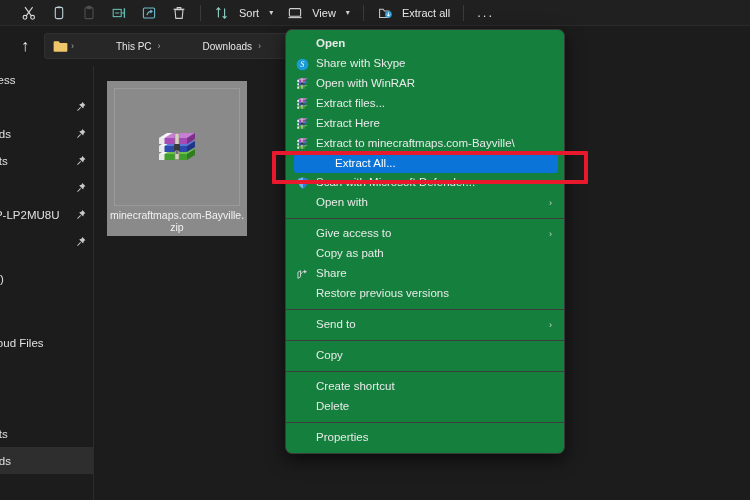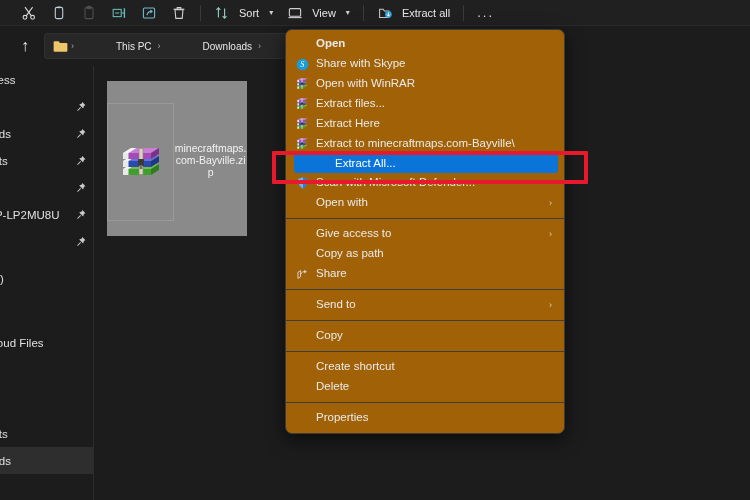--- a/index.html
+++ b/index.html
@@ -90,21 +90,21 @@
   
   .content {
     position: absolute; left: 95px; top: 66px;
     width: 655px; height: 434px;
     background: #1c1c1c;
   }
   .file-tile {
     position: absolute; left: 12px; top: 15px;
     width: 140px; height: 155px;
     background: #8a8a8a;
-    display: flex; flex-direction: row; align-items: center;
+    display: flex; flex-direction: column; align-items: center;
   }
   .thumb-box {
     width: 126px; height: 118px;
     margin-top: 7px;
     border: 1px solid #9a9a9a;
     background: #8a8a8a;
     display: flex; align-items: center; justify-content: center;
   }
   .file-name {
     width: 138px;
@@ -114,21 +114,21 @@
     line-height: 12px;
     margin-top: 3px;
     word-break: break-all;
   }
 
   
   .ctxmenu {
     position: absolute;
     left: 285px; top: 29px;
     width: 280px;
-    background: #a16207;
+    background: #15803d;
     border: 1px solid #3a3a3a;
     border-radius: 7px;
     padding: 4px 0 5px 0;
     box-shadow: 0 6px 18px rgba(0,0,0,0.6);
     overflow: hidden;
   }
   .mi {
     position: relative;
     height: 20px;
     display: flex; align-items: center;
@@ -496,20 +496,24 @@
       <div class="mi">
         <span class="mi-ico">
           <svg width="14" height="14" viewBox="0 0 16 16" fill="none" stroke="#d8d8d8" stroke-width="1.05">
             <path d="M2.2 13 L2.2 6 L5.2 4.2 L5.2 11.2 Z"></path>
             <path d="M5.2 8.6 C6.2 5.8 8.6 5 10.8 5.2"></path>
             <path d="M9.4 3.1 L12.4 5.3 L9.4 7.4 Z" fill="#d8d8d8" stroke="none"></path>
           </svg>
         </span>
         <span class="mi-label">Share</span>
       </div>
+      <div class="mi">
+        <span class="mi-ico"></span>
+        <span class="mi-label">Restore previous versions</span>
+      </div>
       <div class="mi-sep"></div>
       <div class="mi">
         <span class="mi-ico"></span>
         <span class="mi-label">Send to</span>
         <span class="mi-arrow">›</span>
       </div>
       <div class="mi-sep"></div>
       <div class="mi">
         <span class="mi-ico"></span>
         <span class="mi-label">Copy</span>

